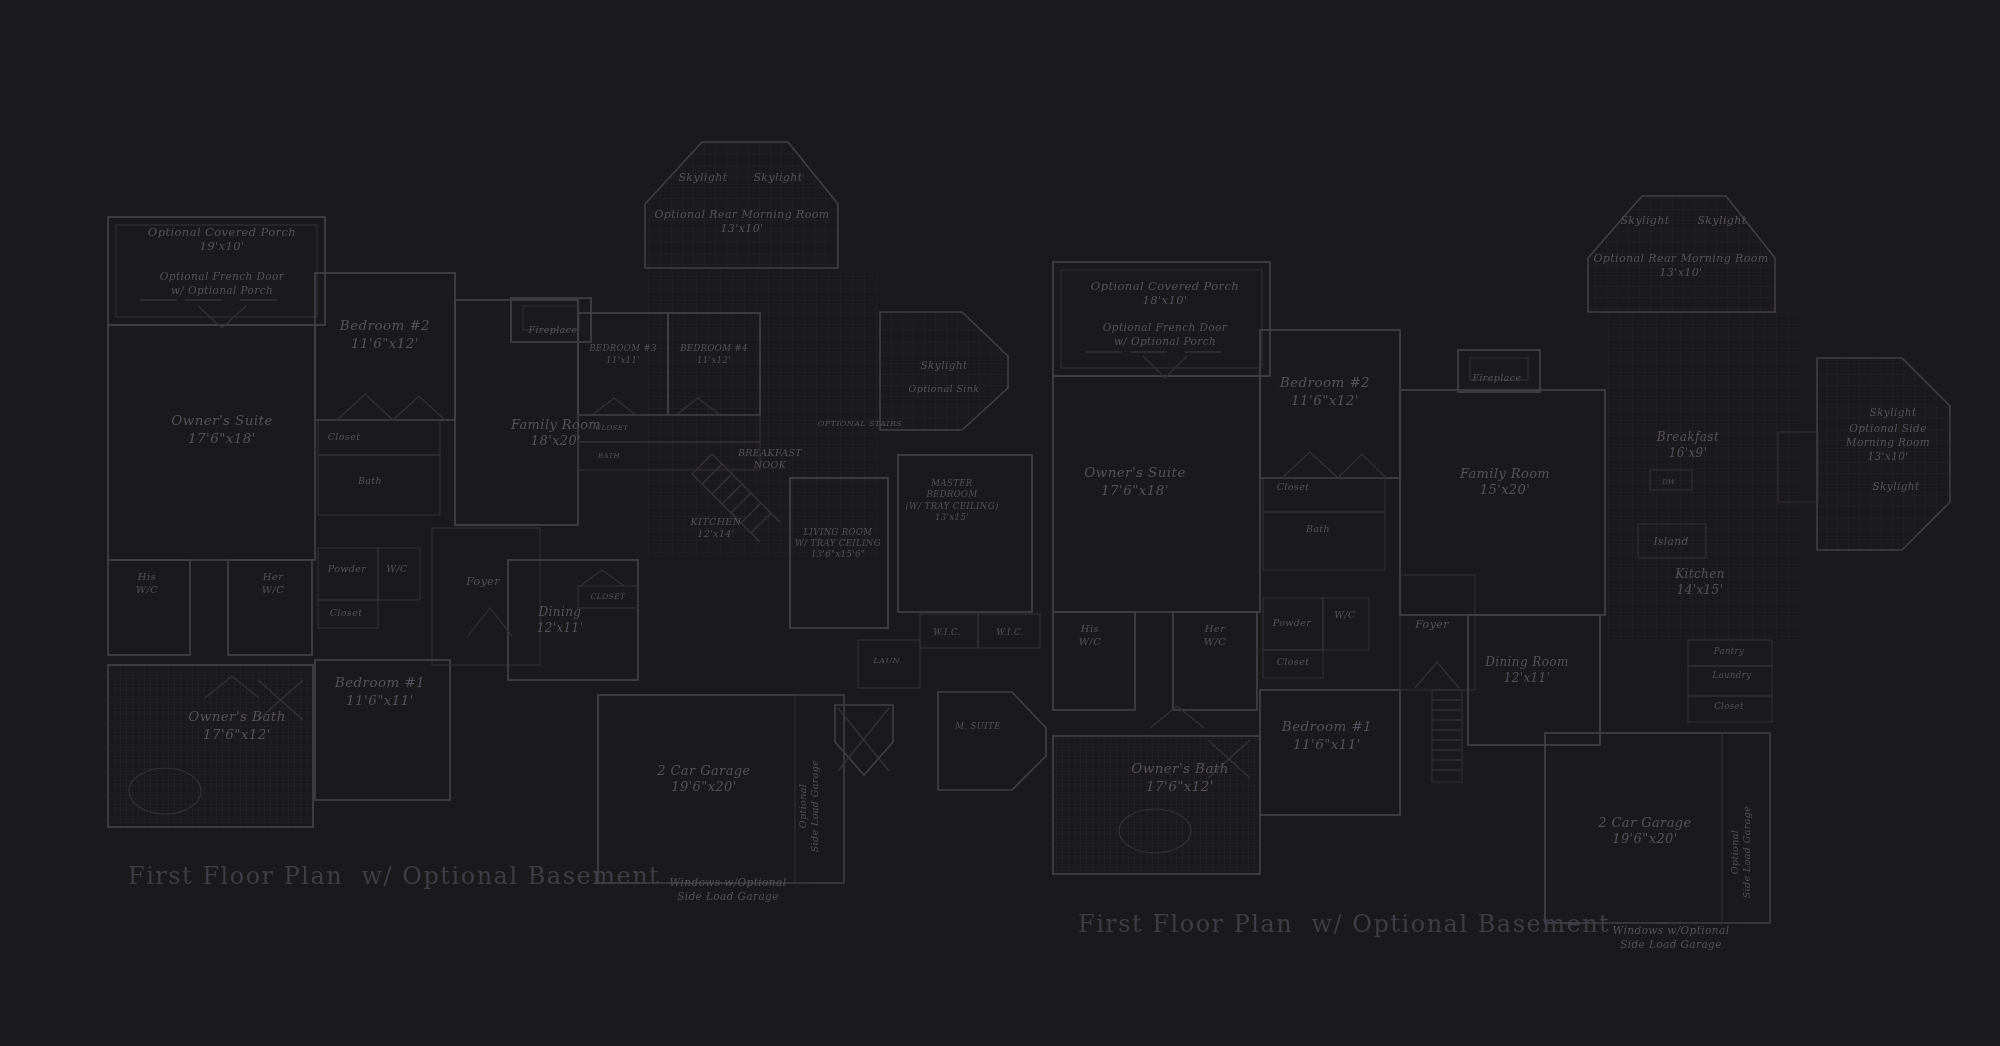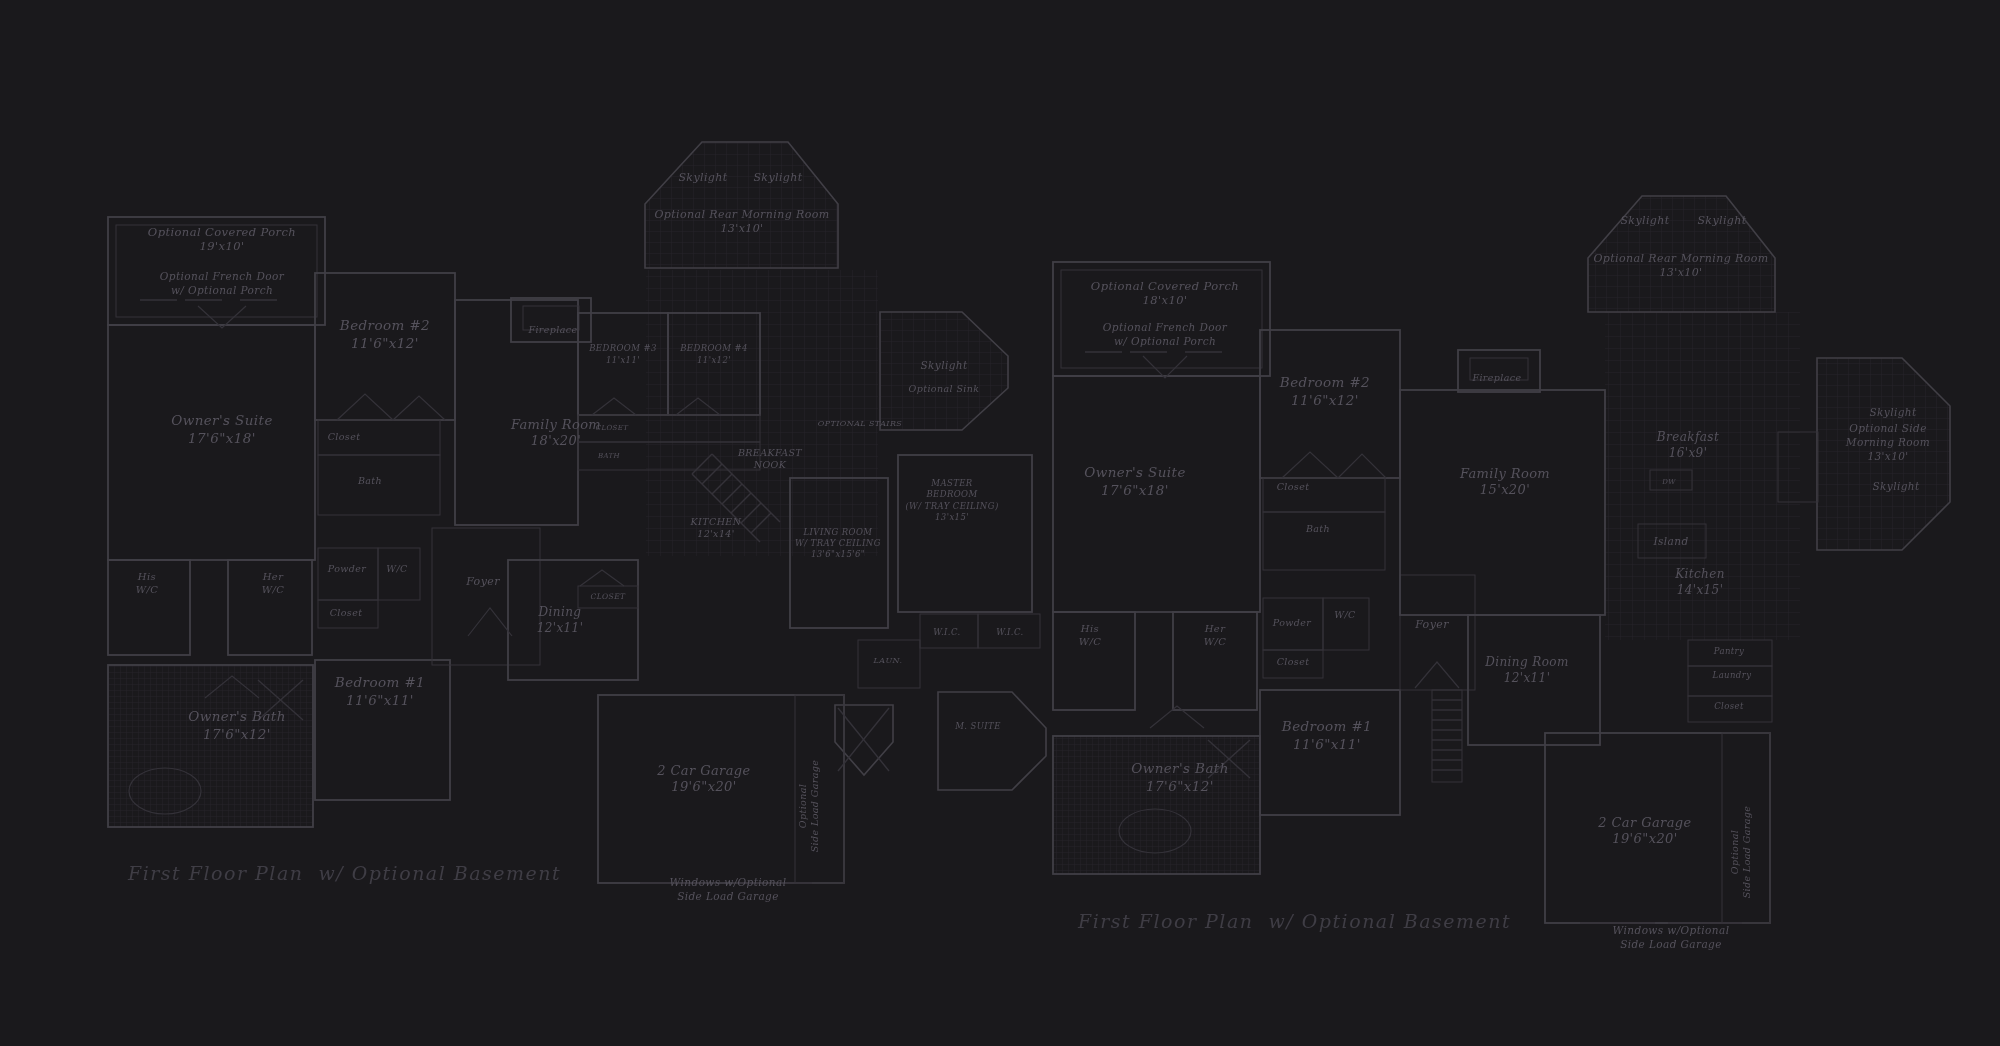--- a/index.html
+++ b/index.html
@@ -1,19 +1,19 @@
 <!DOCTYPE html>
 <html><head>
 <meta charset="utf-8">
 <style>
   html,body{margin:0;padding:0;background:#1a191c;}
   body{width:2000px;height:1046px;position:relative;overflow:hidden;
        font-family:"DejaVu Serif", serif;}
   #stage{position:absolute;left:0;top:0;}
-  .plan-title{position:absolute;font-style:italic;font-size:19px;
+  .plan-title{position:absolute;font-size:24px;
       letter-spacing:1.5px;color:#3f3d45;white-space:pre;}
   svg text{font-family:"DejaVu Serif", serif;font-style:italic;}
 </style>
 </head>
 <body>
 
 <svg id="stage" width="2000" height="1046" viewBox="0 0 2000 1046" style="background: rgb(26, 25, 28);">
     <defs>
       <pattern id="tile6" width="6" height="6" patternUnits="userSpaceOnUse">
         <path d="M 6 0 L 0 0 0 6" fill="none" stroke="#252329" stroke-width="1"></path>

